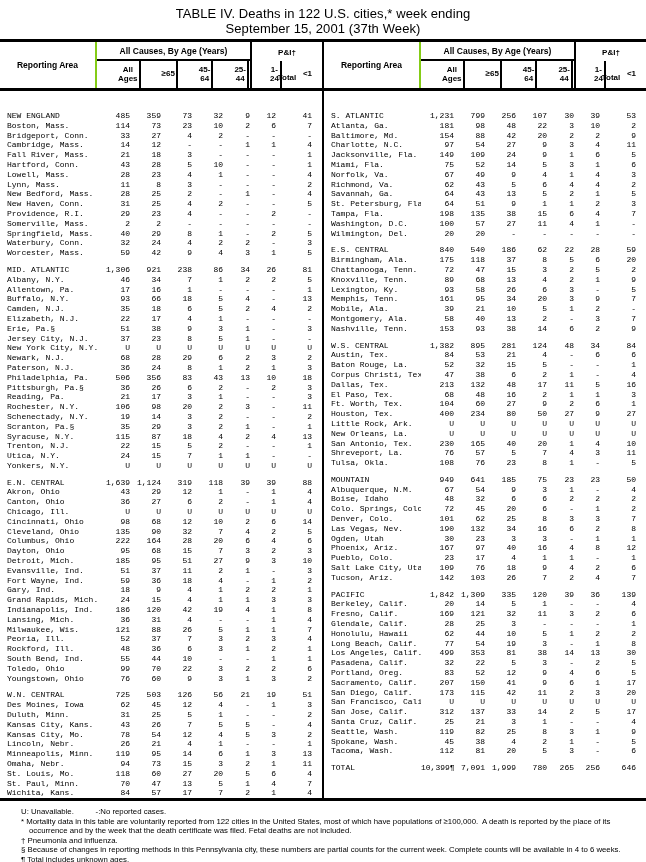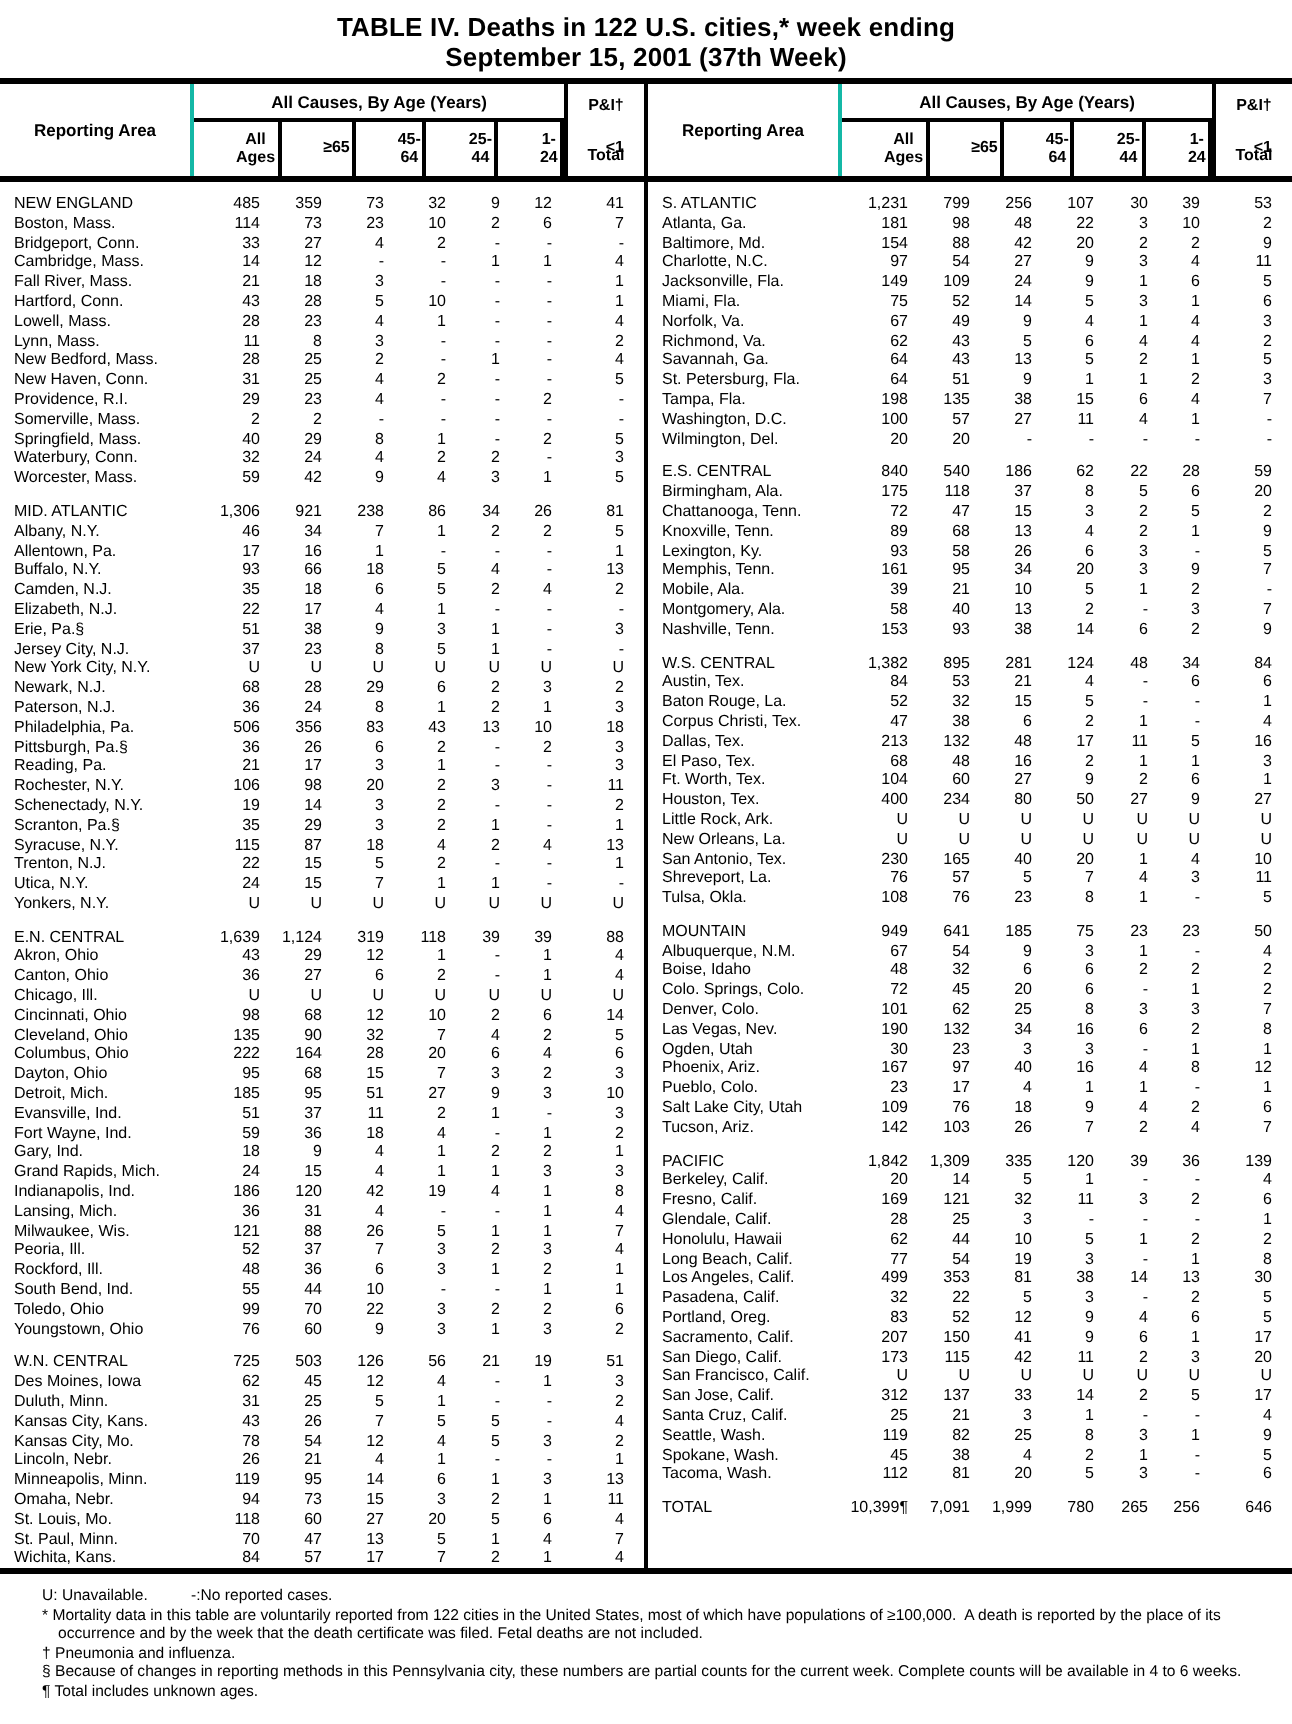--- a/index.html
+++ b/index.html
@@ -1,31 +1,31 @@
 <!DOCTYPE html>
 <html><head>
 <meta charset="utf-8">
 <style>
   html,body{margin:0;padding:0;background:#ffffff;}
   body{width:646px;height:862px;color:#000;font-family:"Liberation Sans",sans-serif;}
   .page{width:646px;height:862px;overflow:hidden;}
-  .title{text-align:center;font-weight:bold;font-size:13px;line-height:15px;padding-top:6px;letter-spacing:0.1px;}
+  .title{text-align:center;font-weight:normal;font-size:13px;line-height:15px;padding-top:6px;letter-spacing:0.1px;}
   .table{display:flex;margin-top:3px;border-top:3px solid #000;border-bottom:3px solid #000;}
   .half{width:322px;}
   .half-right{box-sizing:border-box;width:324px;border-left:2px solid #000;}
   .thead{display:flex;height:46px;border-bottom:3px solid #000;}
-  .th-area{width:97px;box-sizing:border-box;border-right:2px solid #14b8a6;display:flex;align-items:center;justify-content:center;font-weight:bold;font-size:8.5px;text-align:center;}
-  .th-mid{width:187px;box-sizing:border-box;border-right:2px solid #000;display:flex;flex-direction:column;}
+  .th-area{width:97px;box-sizing:border-box;border-right:2px solid #84cc16;display:flex;align-items:center;justify-content:center;font-weight:bold;font-size:8.5px;text-align:center;}
+  .th-mid{width:155px;box-sizing:border-box;border-right:2px solid #000;display:flex;flex-direction:column;}
   .th-group{height:17px;border-bottom:2px solid #000;display:flex;align-items:center;justify-content:center;font-weight:bold;font-size:8.5px;}
   .th-cols{flex:1;display:flex;}
   .hc{box-sizing:border-box;border-right:2px solid #000;display:flex;align-items:center;justify-content:center;text-align:center;font-weight:bold;font-size:8px;line-height:8.5px;padding:0 1px;margin-left:20px;}
   .hc:last-child{border-right:none;}
   .hc0{width:37px}.hc1{width:31px}.hc2{width:31px}.hc3{width:31px}.hc4{width:28px}.hc5{width:27px}
   .th-pi{flex:1;display:flex;flex-direction:column;align-items:center;justify-content:center;font-weight:bold;font-size:8px;line-height:9px;gap:16px;}
-  .tbody{padding-top:6px;font-size:8px;}
+  .tbody{padding-top:20px;font-size:8px;font-family:Liberation Mono, monospace;}
   .row{display:flex;height:9.8px;line-height:9.8px;white-space:nowrap;}
   .row.gap{margin-top:7px;}
   .area{width:97px;box-sizing:border-box;padding-left:7px;overflow:hidden;}
   .num{text-align:right;box-sizing:border-box;}
   .c0{width:37px;padding-right:4px}
   .c1{width:31px;padding-right:4px}
   .c2{width:31px;padding-right:4px}
   .c3{width:31px;padding-right:4px}
   .c4{width:28px;padding-right:5px}
   .c5{width:27px;padding-right:6px}

